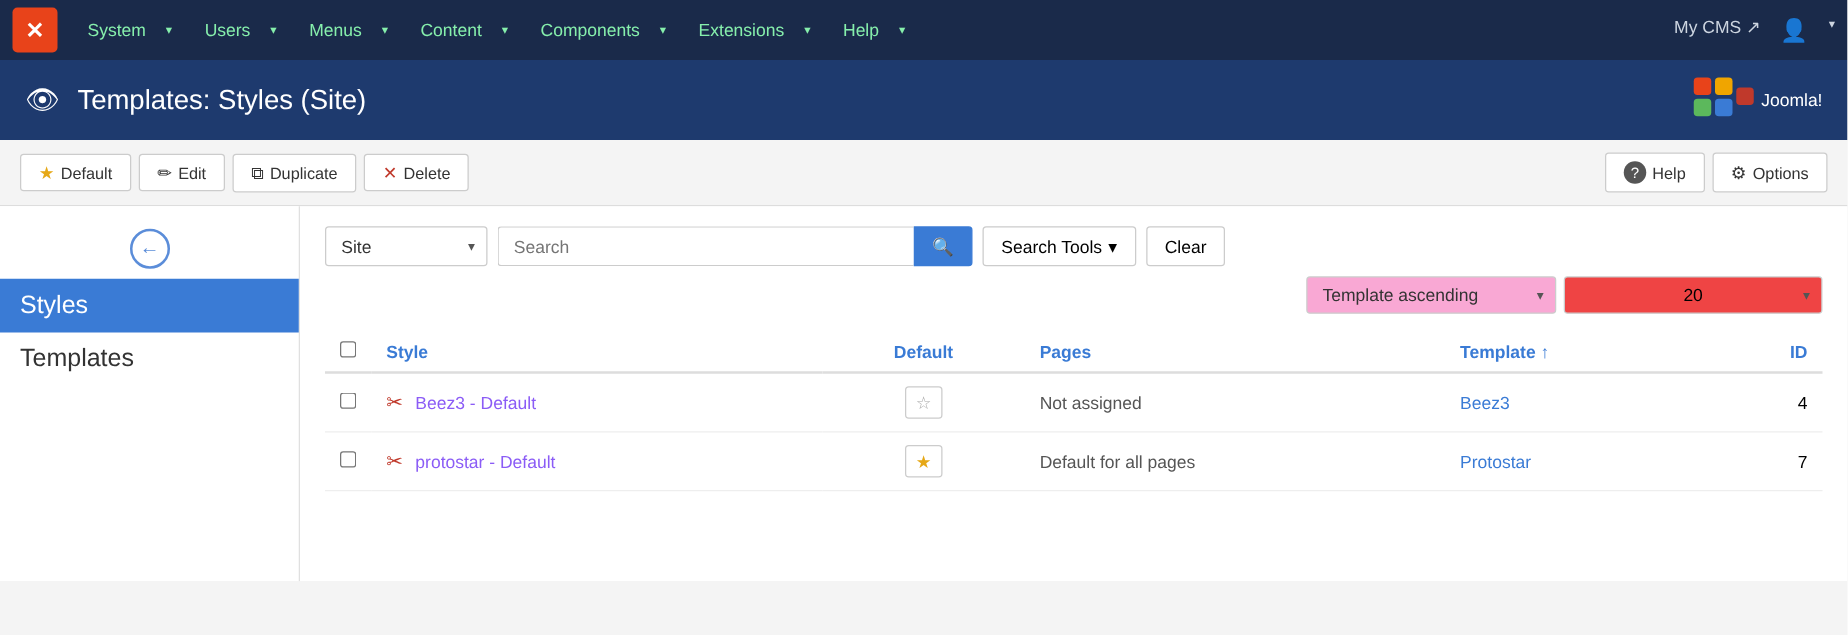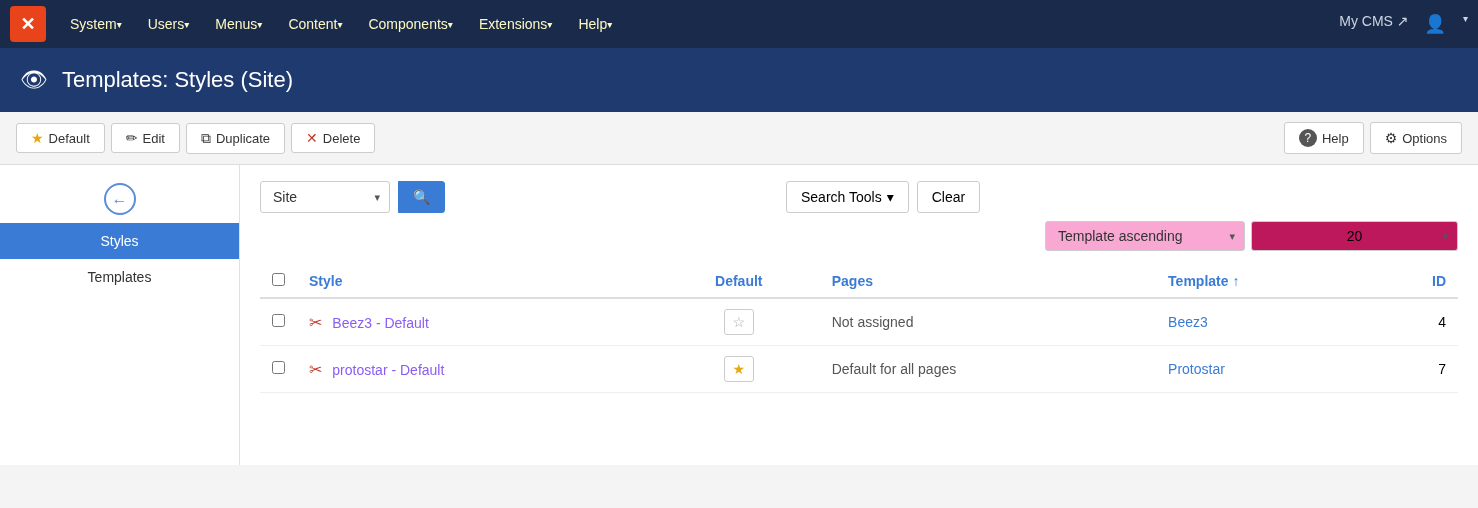--- a/index.html
+++ b/index.html
@@ -19,24 +19,24 @@
       background: #e8431a;
       border-radius: 4px;
       display: flex; align-items: center; justify-content: center;
       font-weight: bold; color: #fff; font-size: 18px;
     }
     .top-nav .nav-items {
       display: flex; align-items: center; gap: 2px; flex: 1;
     }
     .top-nav .nav-item {
       padding: 6px 12px;
-      color: #fef9c3;
-      cursor: pointer;
-      border-radius: 3px;
-      display: flex; align-items: center; gap: 0;
+      color: #86efac;
+      cursor: pointer;
+      border-radius: 3px;
+      display: flex; align-items: center; gap: 16px;
       font-size: 14px;
     }
     .top-nav .nav-right {
       display: flex; align-items: flex-start; gap: 16px; color: #cdd5e0;
     }
     .top-nav .nav-right span { cursor: pointer; }
     .caret { font-size: 10px; }
 
     
     .page-header {
@@ -93,23 +93,22 @@
       width: 32px; height: 32px;
       border-radius: 50%;
       border: 2px solid #5b8dd9;
       display: flex; align-items: center; justify-content: center;
       cursor: pointer; color: #5b8dd9; font-size: 16px;
       background: #fff;
     }
     .sidebar-item {
       padding: 10px 16px;
       cursor: pointer;
-      font-size: 14px;
+      font-size: 20px;
       color: #333;
-      text-align: center;
     }
     .sidebar-item.active {
       background: #3a7bd5;
       color: #fff;
     }
 
     
     .content-area {
       flex: 1;
       padding: 16px 20px;
@@ -201,21 +200,21 @@
       background: #f9a8d4;
       font-size: 14px;
       color: #333;
       appearance: none;
       min-width: 200px;
     }
     .sort-count {
       padding: 6px 12px;
       border: 1px solid #ccc;
       border-radius: 3px;
-      background: #be185d;
+      background: #ef4444;
       font-size: 14px;
       min-width: 60px;
       text-align: center;
     }
 
     
     .data-table {
       width: 100%;
       border-collapse: collapse;
       font-size: 14px;
@@ -300,20 +299,34 @@
   <div class="nav-right">
     <span>My CMS ↗</span>
     <span style="font-size:18px;">👤</span>
     <span class="caret">▾</span>
   </div>
 </nav>
 
 <header class="page-header">
   <span class="eye-icon">👁</span>
   <h1>Templates: Styles (Site)</h1>
+  <div class="joomla-brand">
+
+    <svg class="joomla-svg" viewBox="0 0 52 40">
+
+      <g>
+        <rect x="2" y="2" width="14" height="14" rx="3" fill="#e8431a"></rect>
+        <rect x="19" y="2" width="14" height="14" rx="3" fill="#f0a500"></rect>
+        <rect x="2" y="19" width="14" height="14" rx="3" fill="#5cb85c"></rect>
+        <rect x="19" y="19" width="14" height="14" rx="3" fill="#3a7bd5"></rect>
+        <rect x="36" y="10" width="14" height="14" rx="3" fill="#c0392b"></rect>
+      </g>
+    </svg>
+    <span class="j-text">Joomla!</span>
+  </div>
 </header>
 
 <div class="toolbar">
   <button class="toolbar-btn">
     <span class="btn-icon" style="color:#e6a817;">★</span>
     <span>Default</span>
   </button>
   <button class="toolbar-btn">
     <span class="btn-icon">✏</span>
     <span>Edit</span>
@@ -356,20 +369,21 @@
 
     <div class="filter-bar">
       <div class="select-wrapper">
         <select class="filter-select">
           <option>Site</option>
           <option>Administrator</option>
         </select>
         <span class="select-caret">▾</span>
       </div>
       <div class="search-wrapper">
+        <input class="search-input" type="text" placeholder="Search" style="">
         <button class="search-btn">🔍</button>
       </div>
       <button class="search-tools-btn">
         <span>Search Tools</span>
         <span>▾</span>
       </button>
       <button class="clear-btn">
         <span>Clear</span>
       </button>
     </div>

